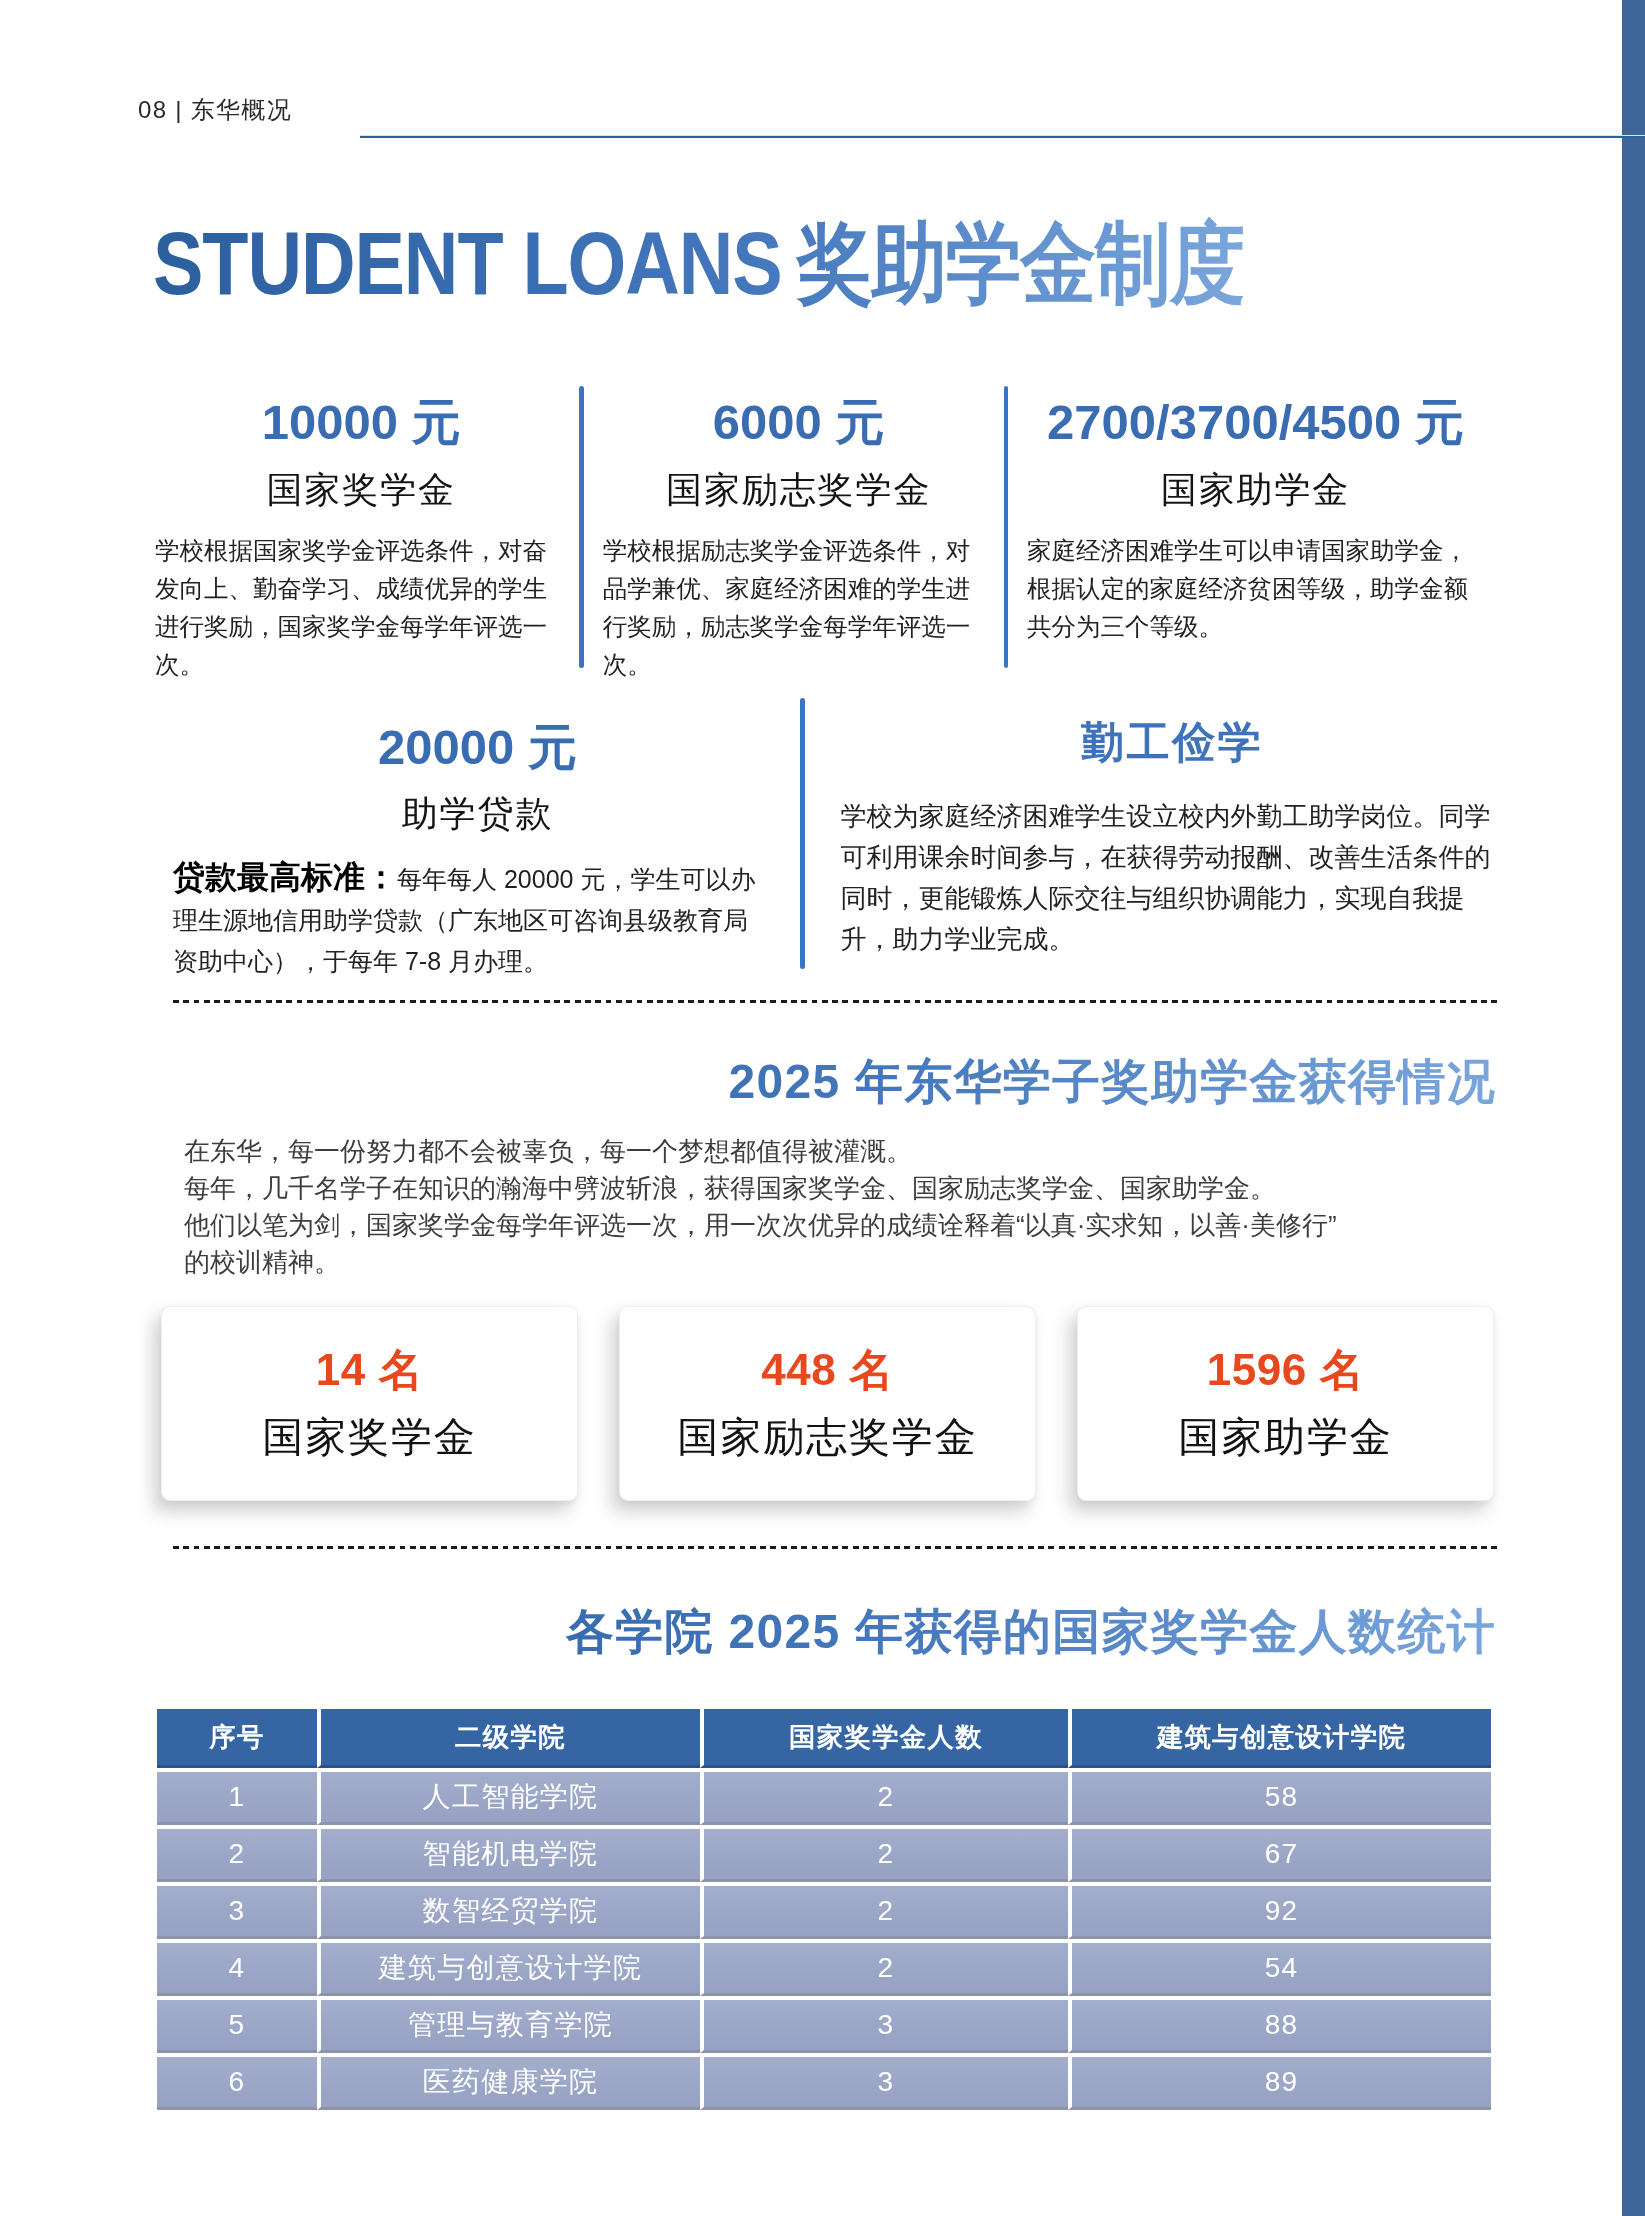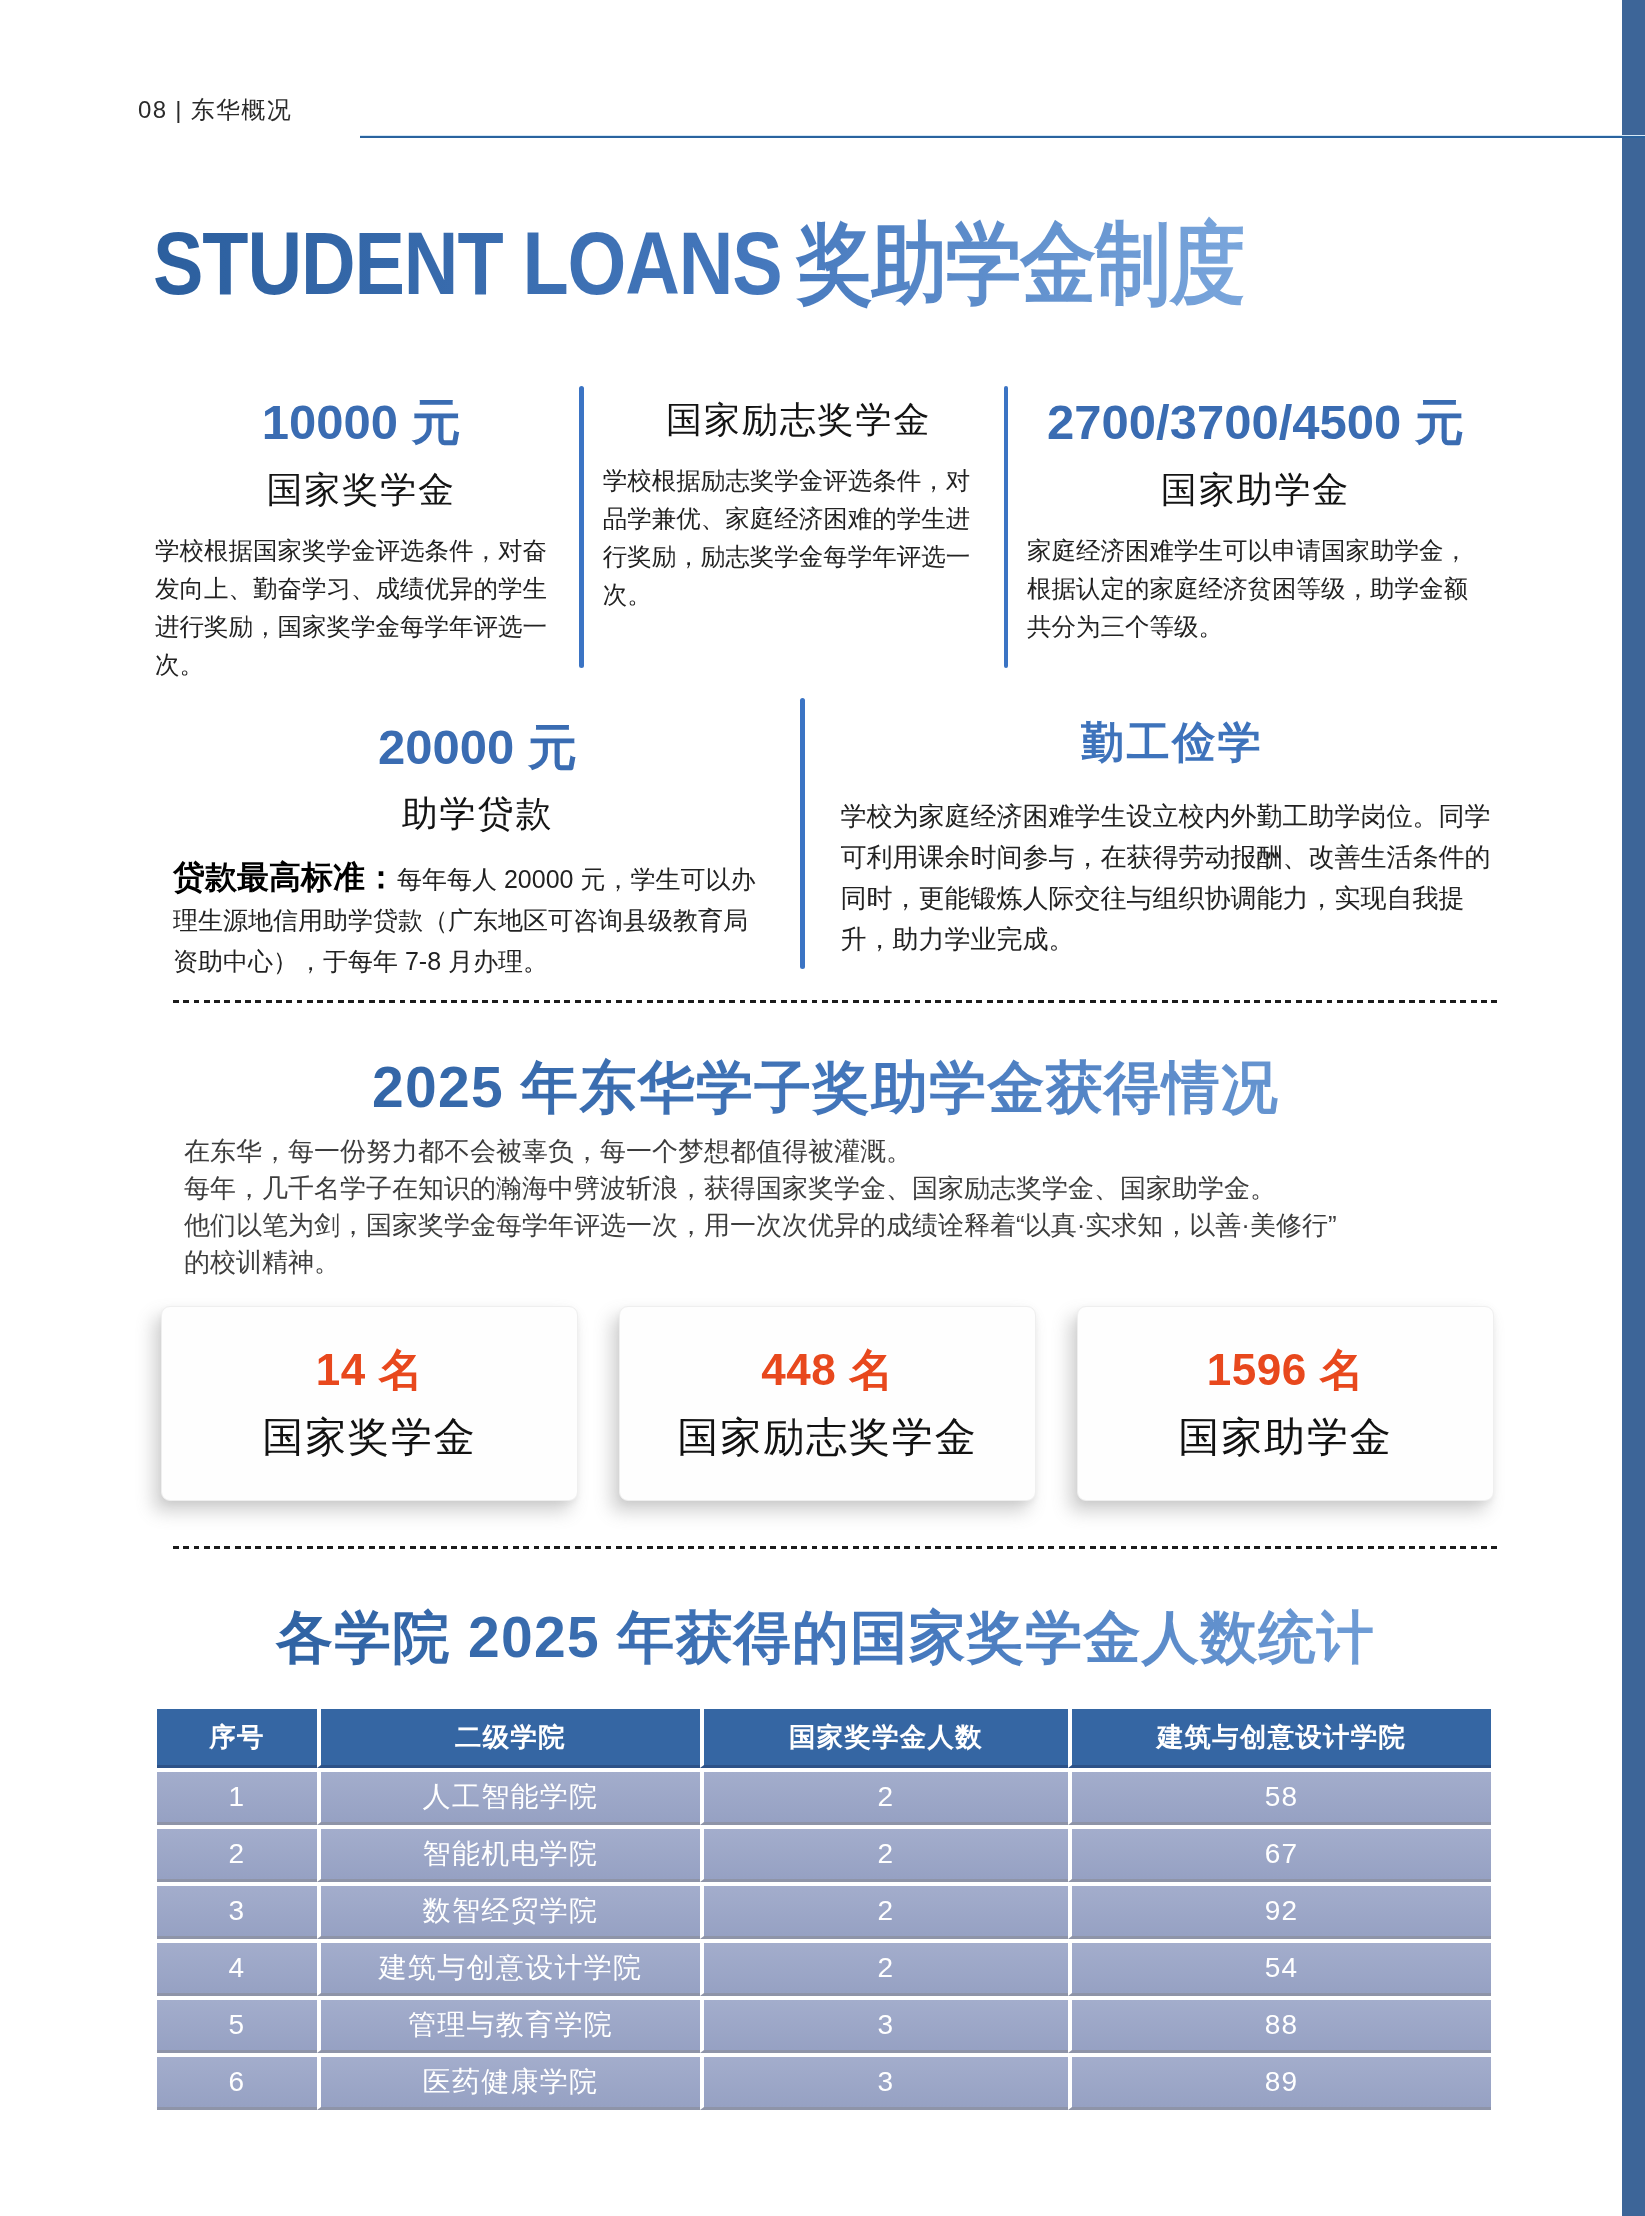--- a/index.html
+++ b/index.html
@@ -49,22 +49,22 @@
   .work-title { font-size:43px; font-weight:bold; color:#3e73bb; text-align:center; margin-top:15.5px; letter-spacing:2.6px; }
   .work-desc { font-size:26px; line-height:41px; color:#222222; margin-top:24.5px; padding-right:3.9px; }
 
   
   .dash { position:absolute; left:173px; width:1329px; height:3.2px;
           background:repeating-linear-gradient(90deg,#1b1b1b 0 5.8px,transparent 5.8px 10.3px); }
   .dash.d1 { top:1000px; }
   .dash.d2 { top:1546px; }
 
   
-  .section-title { position:absolute; left:155px; width:1341px; text-align:center;
-                   font-size:57px; font-weight:bold; letter-spacing:1.3px; }
+  .section-title { position:absolute; left:155px; width:1341px; text-align:right;
+                   font-size:48px; font-weight:bold; letter-spacing:1.3px; }
   .section-title.s1 { top:1050px; }
   .section-title.s2 { top:1600px; }
 
   
   .intro { position:absolute; left:184px; top:1133px; width:1322px; font-size:26px;
            line-height:37px; color:#3d3d3d; white-space:pre-line; }
 
   
   .cards { position:absolute; left:161px; top:1306px; width:1333px; height:195px; display:flex; gap:41px; }
   .card { flex:1 1 0; background:#fefefe; border:0.6px solid #efefef; border-radius:9px;
@@ -97,20 +97,21 @@
   </div>
 
   <div class="grants-row">
     <div class="grant-col c1">
       <div class="amount">10000 元</div>
       <div class="grant-name">国家奖学金</div>
       <div class="grant-desc">学校根据国家奖学金评选条件，对奋发向上、勤奋学习、成绩优异的学生进行奖励，国家奖学金每学年评选一次。</div>
     </div>
     <div class="vdiv r1"></div>
     <div class="grant-col c2">
+      <div class="amount">6000 元</div>
       <div class="grant-name">国家励志奖学金</div>
       <div class="grant-desc">学校根据励志奖学金评选条件，对品学兼优、家庭经济困难的学生进行奖励，励志奖学金每学年评选一次。</div>
     </div>
     <div class="vdiv r1"></div>
     <div class="grant-col c3">
       <div class="amount">2700/3700/4500 元</div>
       <div class="grant-name">国家助学金</div>
       <div class="grant-desc">家庭经济困难学生可以申请国家助学金，根据认定的家庭经济贫困等级，助学金额共分为三个等级。</div>
     </div>
   </div>

